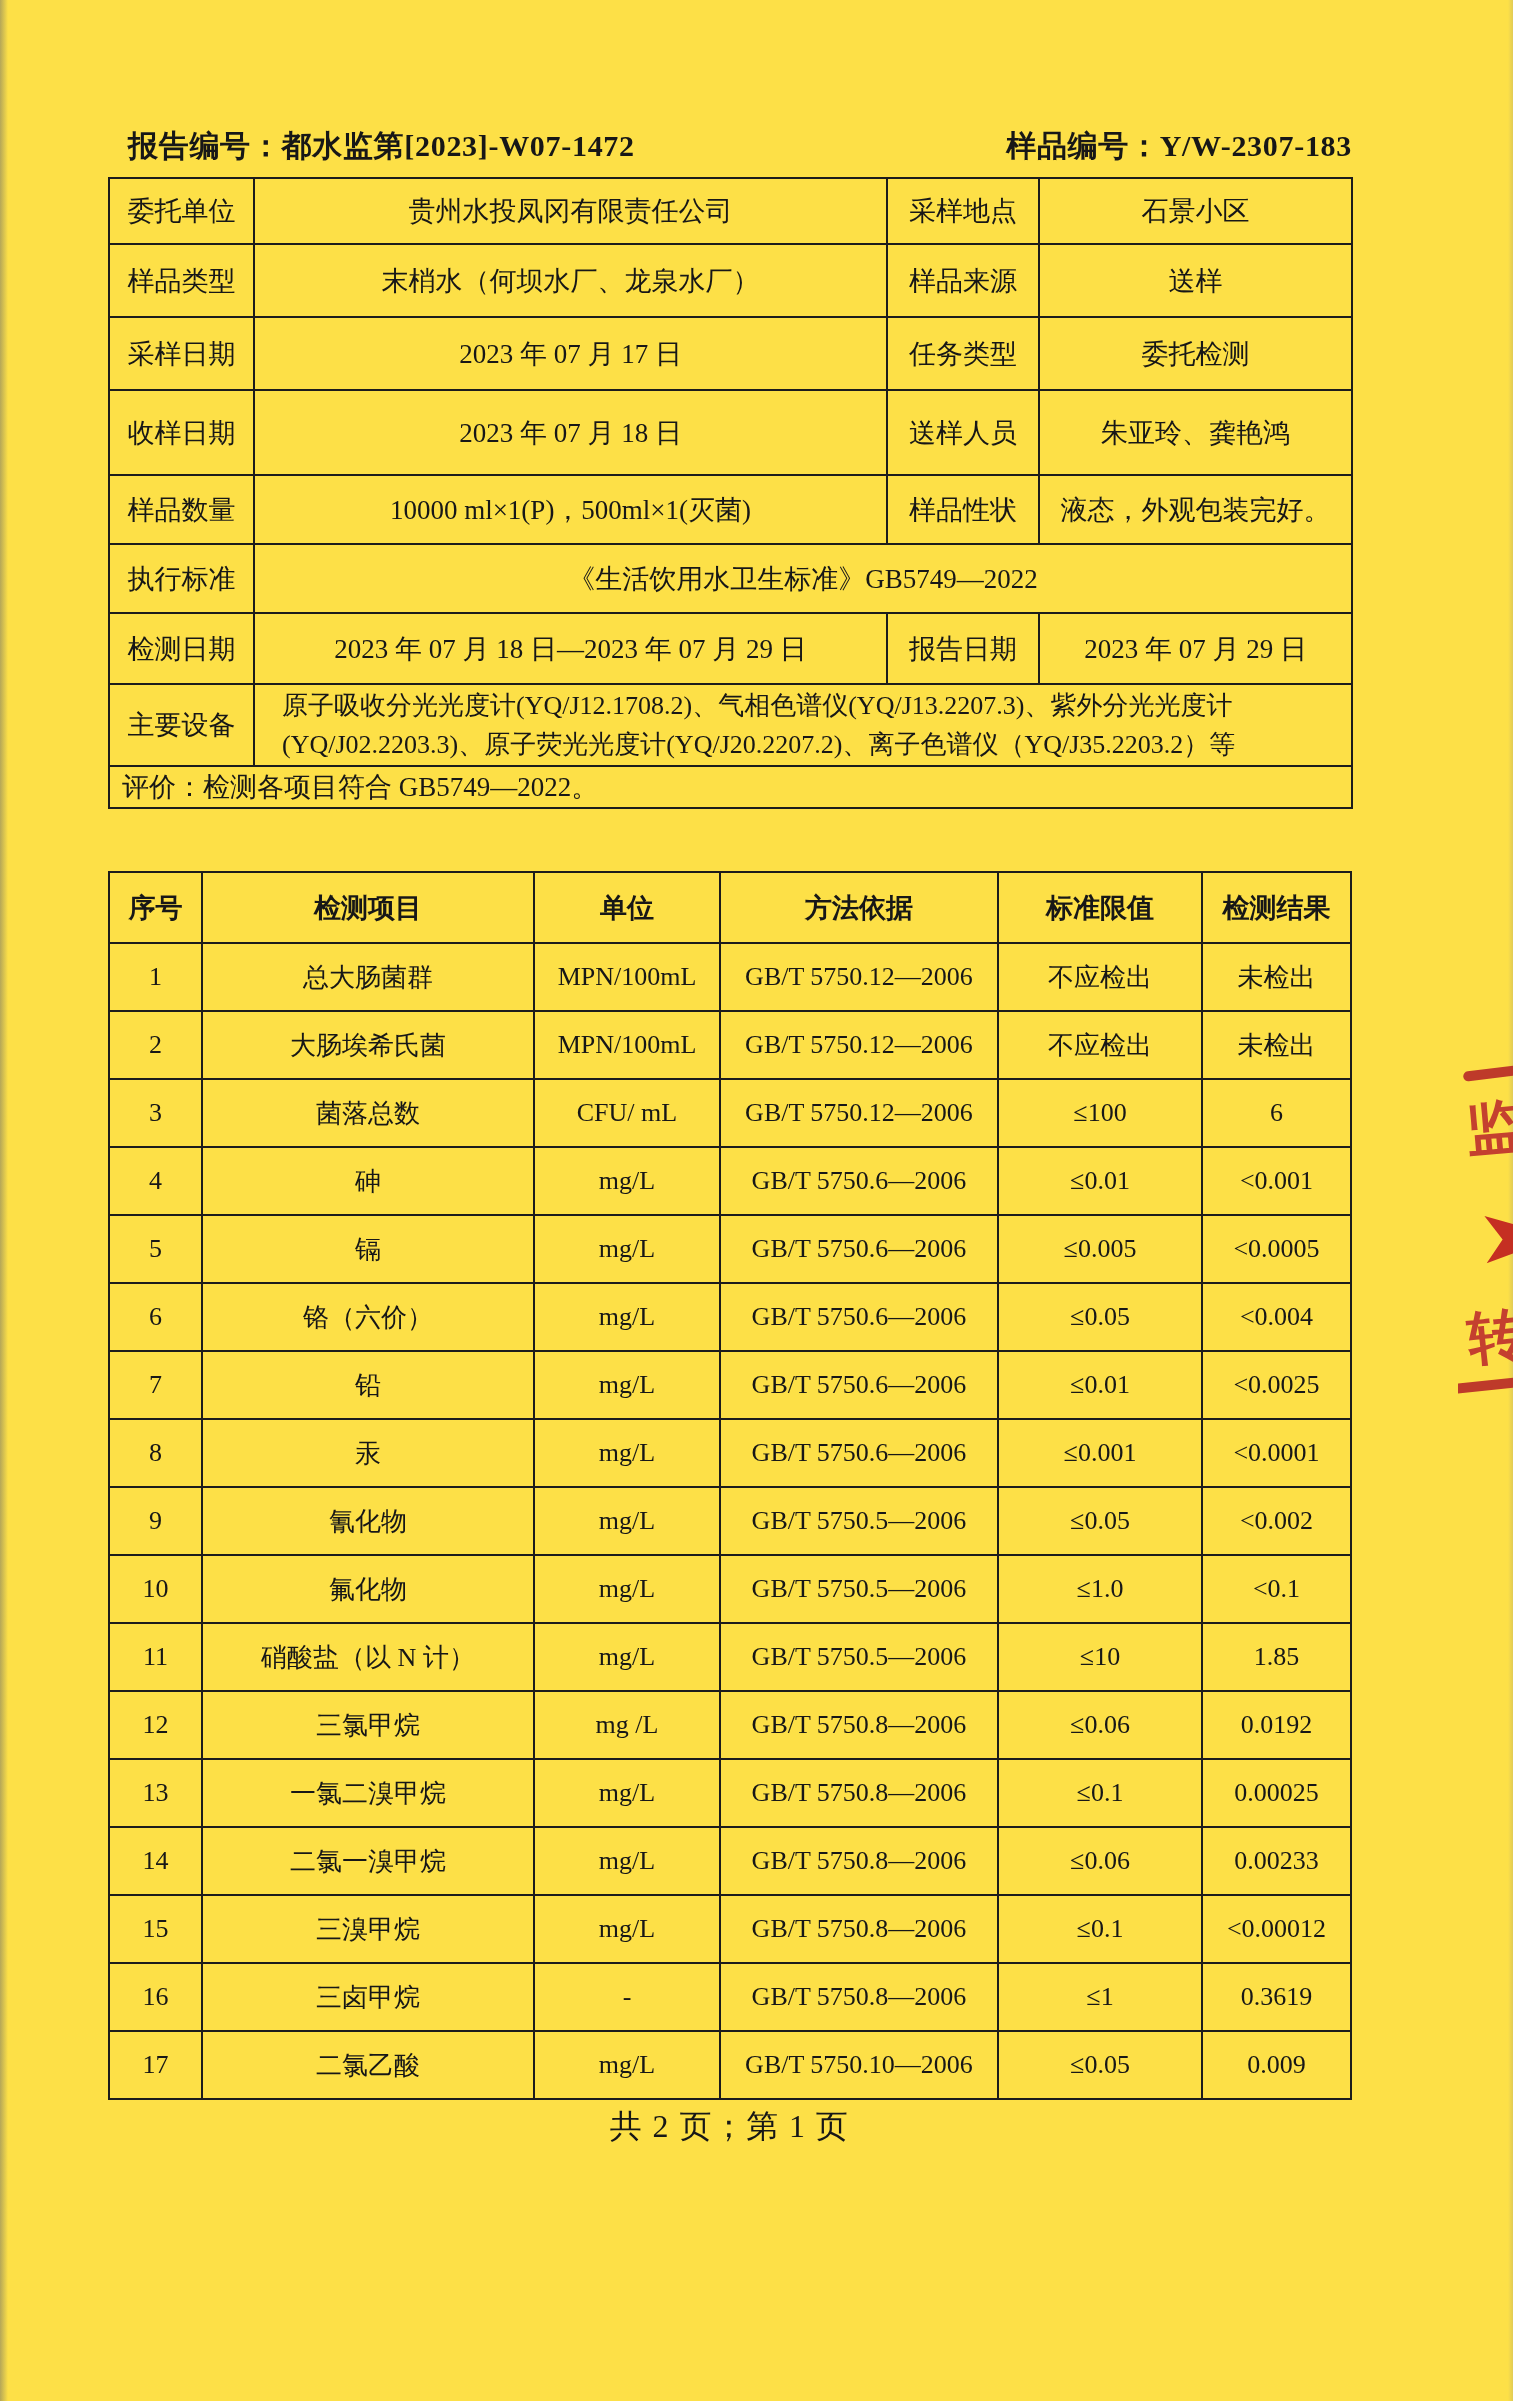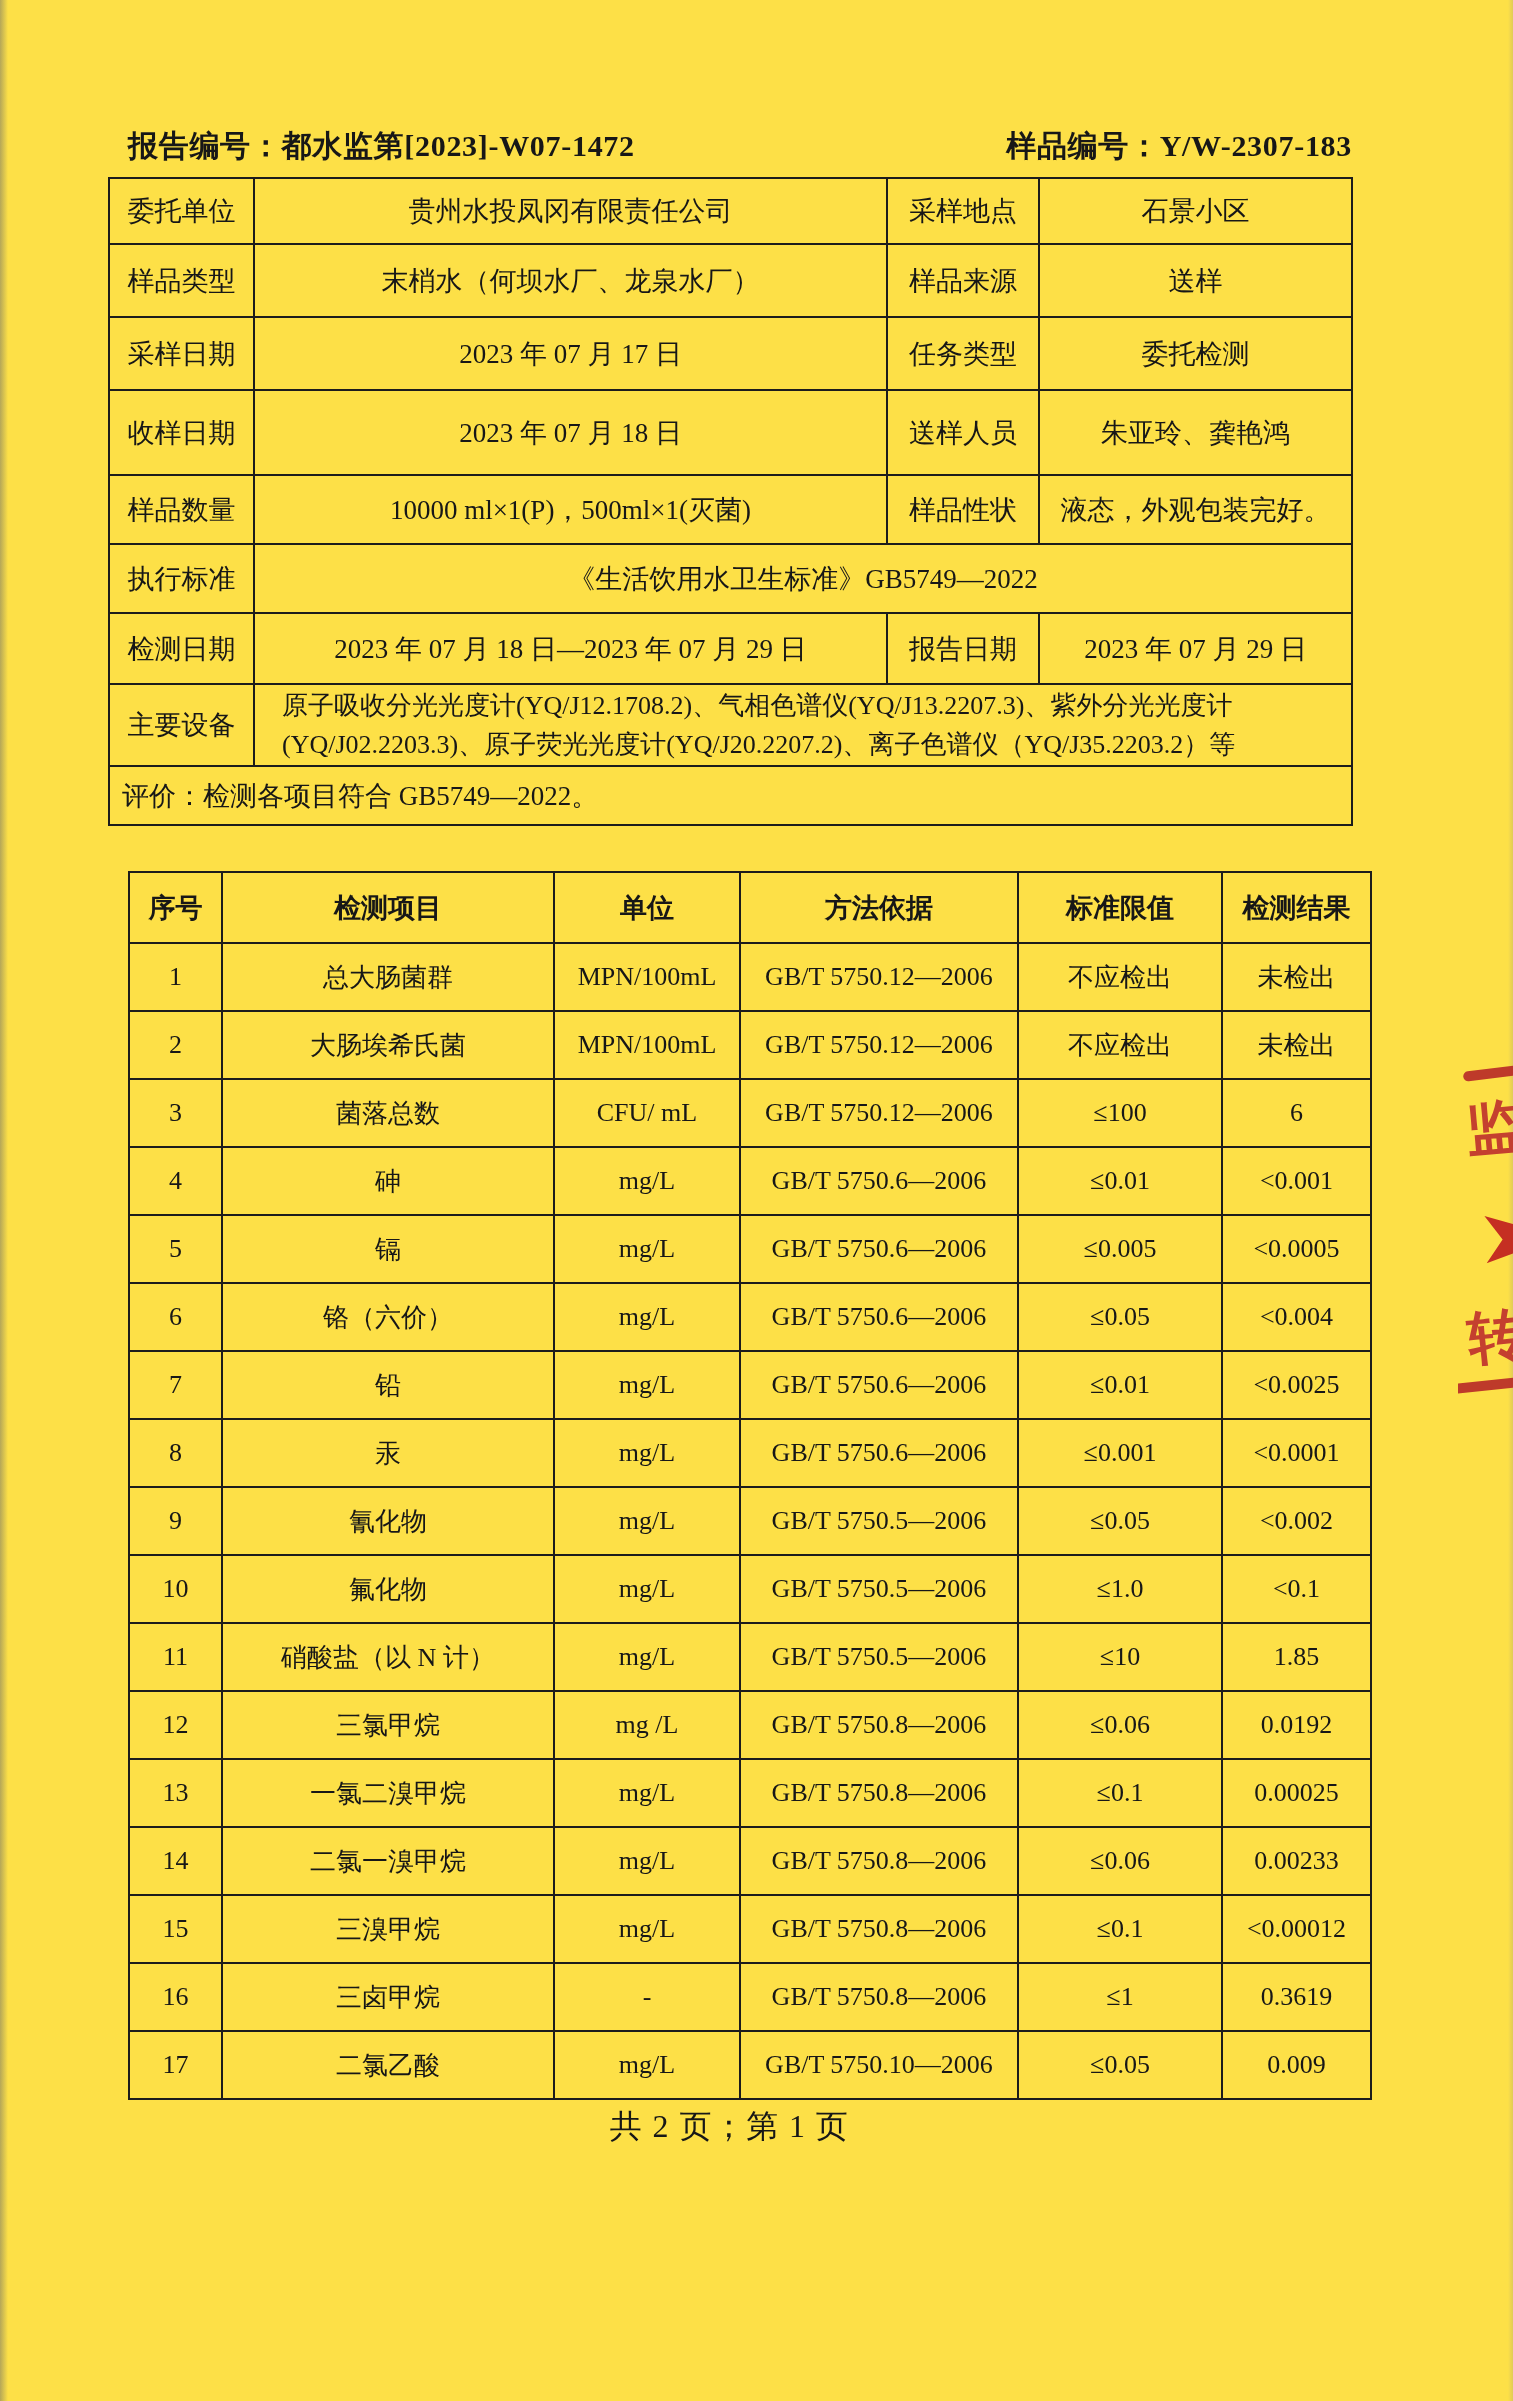--- a/index.html
+++ b/index.html
@@ -30,21 +30,21 @@
   table.info td {
     border:2.7px solid #1c1c1c; text-align:center; vertical-align:middle;
     padding:0 6.8px; overflow:hidden;
   }
   table.info td.left { text-align:left; }
   table.info td.tight { font-size:25px; padding:0 4px; letter-spacing:-0.3px; }
   table.info td.equip { font-size:26px; line-height:1.5; padding:0 27px; }
   table.info td.eval { text-align:left; padding:0 12px; }
   table.results {
     position:absolute; left:108px; top:871px; width:1243px;
-    border-collapse:collapse; table-layout:fixed; font-size:26px;margin-left:20px;
+    border-collapse:collapse; table-layout:fixed; font-size:26px;
   }
   table.results th, table.results td {
     border:2.7px solid #1c1c1c; text-align:center; vertical-align:middle;
     padding:0 4px; overflow:hidden; font-weight:normal;
   }
   table.results th { font-weight:bold; font-size:27px; }
   table.results tr.hdr { height:71px; }
   table.results tr.row { height:68px; }
   .footer {
     position:absolute; left:108px; top:2105px; width:1243px;
@@ -134,21 +134,21 @@
         <tr style="height: 71px;">
           <td class="lbl">检测日期</td>
           <td class="val">2023 年 07 月 18 日—2023 年 07 月 29 日</td>
           <td class="lbl">报告日期</td>
           <td class="val">2023 年 07 月 29 日</td>
         </tr>
         <tr style="height: 82px;">
           <td class="lbl">主要设备</td>
           <td class="val equip left" colspan="3">原子吸收分光光度计(YQ/J12.1708.2)、气相色谱仪(YQ/J13.2207.3)、紫外分光光度计(YQ/J02.2203.3)、原子荧光光度计(YQ/J20.2207.2)、离子色谱仪（YQ/J35.2203.2）等</td>
         </tr>
-        <tr style="height: 59px;">
+        <tr style="height: 42px;">
           <td class="eval" colspan="4">评价：检测各项目符合 GB5749—2022。</td>
         </tr>
       </tbody>
   </table>
 
   <table class="results">
     <colgroup>
       <col style="width:93px">
         <col style="width:332px">
         <col style="width:186px">

